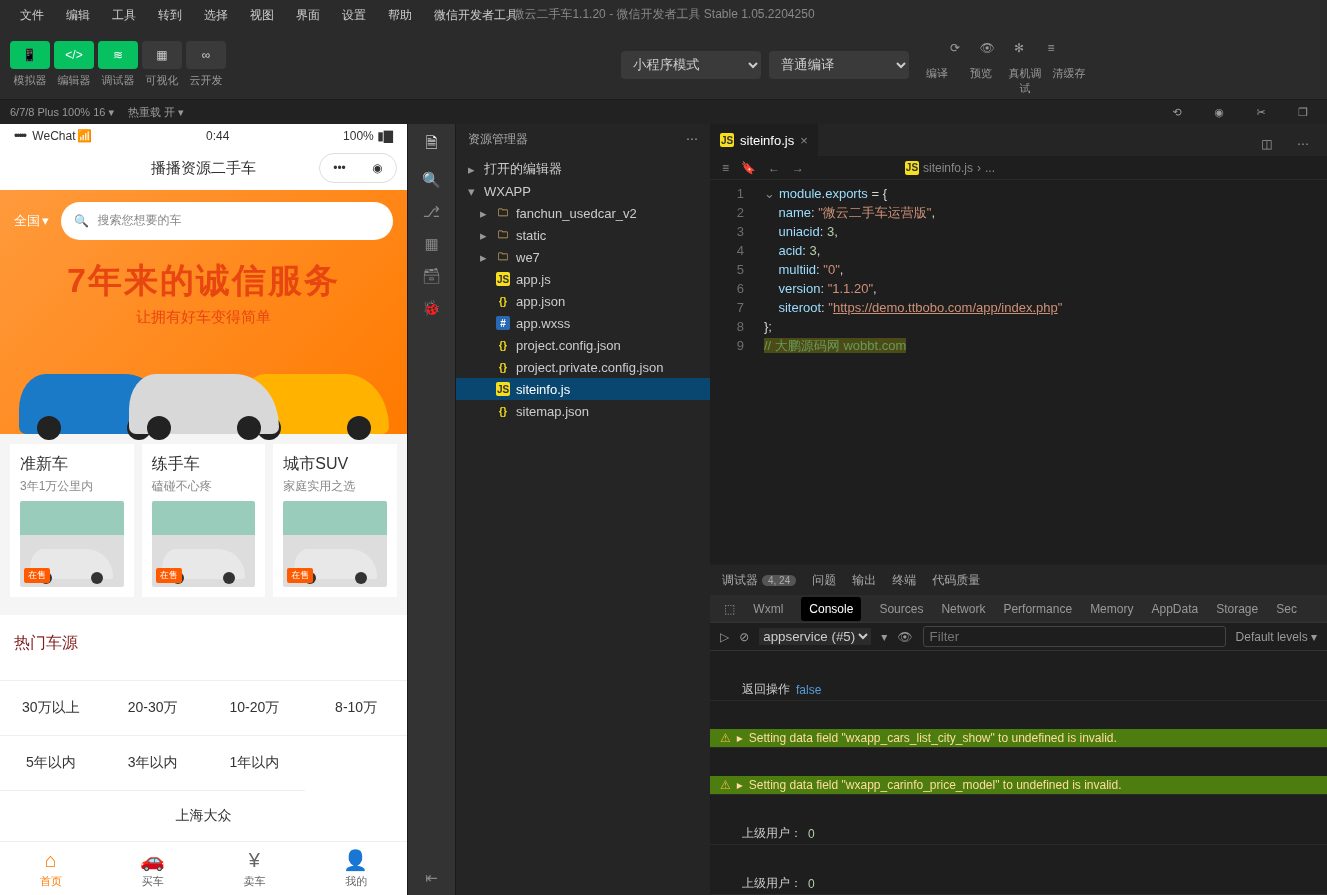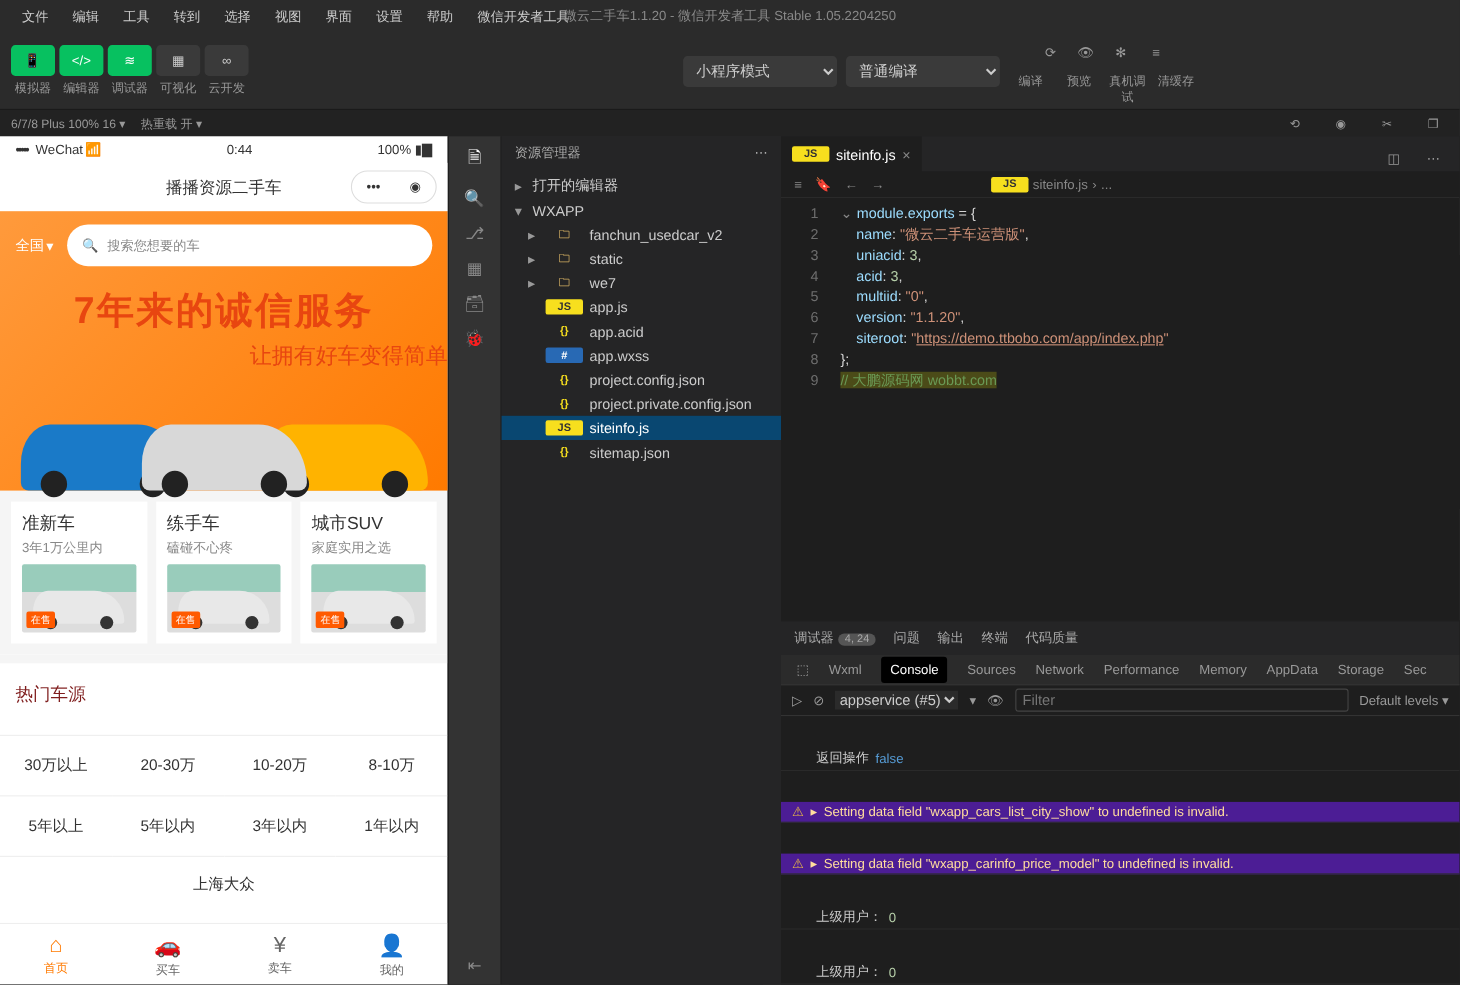--- a/index.html
+++ b/index.html
@@ -28,32 +28,32 @@
 .sim-status .dots::before { content:"•••••"; letter-spacing:-2px; }
 .sim-top { height:44px; display:flex; align-items:center; justify-content:center; position:relative; background:#fff; }
 .sim-top .title { font-weight:500; font-size:15px; }
 .capsule { position:absolute; right:10px; display:flex; border:1px solid #ddd; border-radius:16px; height:30px; width:78px; align-items:center; justify-content:space-around; }
 .banner { height:254px; background:linear-gradient(135deg,#ff9a3c,#ff7a00); color:#fff; position:relative; }
 .search-row { display:flex; align-items:center; gap:12px; padding:12px 14px; }
 .region { color:#fff; font-size:13px; display:flex; align-items:center; gap:2px; }
 .searchbox { flex:1; background:#fff; border-radius:22px; height:38px; display:flex; align-items:center; padding:0 14px; gap:8px; color:#888; }
 .banner-text { text-align:center; margin-top:6px;}
 .banner-text .h1 { font-size:34px; font-weight:900; color:#e84610; letter-spacing:2px; }
-.banner-text .h2 { font-size:20px; color:#e84610; margin-top:4px;text-align:right; }
+.banner-text .h2 { font-size:15px; color:#e84610; margin-top:4px; }
 .cars-img { position:absolute; bottom:0; left:0; right:0; height:100px; display:flex; justify-content:center; align-items:flex-end; }
 .car-shape { width:150px; height:60px; border-radius:30px 50px 8px 8px / 40px 60px 8px 8px; margin:0 -20px; position:relative; }
 .car-shape::before, .car-shape::after { content:""; position:absolute; bottom:-6px; width:24px; height:24px; background:#222; border-radius:50%; }
 .car-shape::before { left:18px; } .car-shape::after { right:18px; }
 .pager-dot { position:absolute; bottom:6px; left:50%; transform:translateX(-50%); width:30px; height:4px; background:rgba(255,255,255,.6); border-radius:2px; }
 
 .cards-row { background:#f5f5f5; padding:10px; display:flex; gap:8px; }
 .card { flex:1; background:#fff; padding:10px; }
 .card .t1 { font-size:16px; color:#333; }
 .card .t2 { font-size:12px; color:#888; margin:3px 0 6px; }
-.thumb { width:100%; height:62px; background:linear-gradient(180deg,#9cb 0%,#9cb 40%,#ddd 40%,#ddd 100%); position:relative; border-radius:2px; overflow:hidden;padding-left:48px; }
+.thumb { width:100%; height:86px; background:linear-gradient(180deg,#9cb 0%,#9cb 40%,#ddd 40%,#ddd 100%); position:relative; border-radius:2px; overflow:hidden;padding-left:48px; }
 .thumb .mini-car { position:absolute; bottom:8px; left:10%; right:10%; height:30px; background:#e8e8e8; border-radius:20px 40px 4px 4px / 28px 40px 4px 4px; }
 .thumb .mini-car::before, .thumb .mini-car::after { content:""; position:absolute; bottom:-5px; width:12px; height:12px; background:#333; border-radius:50%; }
 .thumb .mini-car::before { left:10px; } .thumb .mini-car::after { right:10px; }
 .thumb .tag { position:absolute; left:4px; bottom:4px; background:#ff5a00; color:#fff; font-size:9px; padding:1px 4px; border-radius:2px; }
 
 .section-title { font-size:16px; padding:18px 14px 10px; color:#7f1d1d; }
 .filter-grid { display:grid; grid-template-columns:repeat(4,1fr); border-top:1px solid #eee;margin-top:16px; }
 .filter-cell { padding:18px 0; text-align:center; font-size:14px; border-bottom:1px solid #eee; }
 .brand-row { text-align:center; padding:16px 0; font-size:14px; }
 
@@ -67,21 +67,21 @@
 .mid-col .i { cursor:pointer; font-size:15px; }
 .mid-col .i.active { color:#fff; }
 
 .explorer { width:254px; background:#252526; }
 .exp-head { height:30px; display:flex; align-items:center; justify-content:space-between; padding:0 12px; color:#aaa; }
 .tree { padding:4px 0; font-size:13px; }
 .tree-row { height:22px; display:flex; align-items:center; gap:6px; padding-left:12px; cursor:pointer; color:#ccc; }
 .tree-row.sel { background:#094771; color:#fff; }
 .tree-row .chev { width:10px; display:inline-block; color:#999; }
 .lvl1 { padding-left:24px; }
-.fic { width:34px; height:14px; display:inline-flex; align-items:center; justify-content:center; font-size:10px; font-weight:bold; border-radius:2px; }
+.fic { width:14px; height:14px; display:inline-flex; align-items:center; justify-content:center; font-size:10px; font-weight:bold; border-radius:2px; }
 .fic.js { background:#f7df1e; color:#333; }
 .fic.json { color:#f7df1e; }
 .fic.fold { color:#c9a75f; }
 .fic.wxss { background:#2869b4; color:#fff; }
 
 
 .editor-col { flex:1; display:flex; flex-direction:column; background:#1e1e1e; }
 .tabs { height:32px; display:flex; background:#252526; align-items:stretch; }
 .tab-ed { display:flex; align-items:center; gap:6px; padding:0 10px; background:#1e1e1e; color:#fff; font-size:13px; }
 .tab-ed .close { color:#888; cursor:pointer; }
@@ -98,21 +98,21 @@
 .dbg-tabs { height:30px; display:flex; align-items:center; gap:16px; padding:0 12px; background:#252526; color:#aaa; }
 .dbg-tabs .t { cursor:pointer; }
 .dbg-tabs .badge { background:#555; border-radius:8px; padding:0 6px; font-size:10px; margin-left:4px; }
 .dev-tabs { height:28px; display:flex; align-items:center; gap:18px; padding:0 14px; background:#2b2b2b; border-bottom:1px solid #333; color:#999;}
 .dev-tabs .t.on { color:#fff; background:#000; padding:5px 8px; border-radius:3px;}
 .dev-bar { height:28px; display:flex; align-items:center; gap:10px; padding:0 10px; border-bottom:1px solid #333; color:#999;}
 .dev-bar select { background:#2b2b2b; border:none; color:#ccc; }
 .dev-bar input { flex:1; background:#1e1e1e; border:1px solid #444; color:#ccc; padding:2px 6px; border-radius:3px; }
 .console { font-family:Consolas,monospace; font-size:12px; }
 .con-line { display:flex; align-items:center; gap:6px; padding:2px 10px; border-bottom:1px solid #2a2a2a;margin-top:28px; }
-.con-line.warn { background:#4c1d95; color:#ffdd9e; }
+.con-line.warn { background:#4d7c0f; color:#ffdd9e; }
 .con-line .tri::before { content:"▸"; cursor:pointer; }
 .con-line .wicon::before { content:"⚠"; color:#f0c040; }
 .k-bool { color:#569cd6; }
 
 .right-icons { display:flex; gap:8px; align-items:flex-start;}
 </style>
 </head>
 <body>
 
 <div class="menubar">
@@ -239,21 +239,20 @@
           </div>
         </div>
     </div>
     <div style="background:#f5f5f5;height:8px"></div>
     <div class="section-title">热门车源</div>
     <div class="filter-grid">
       <div class="filter-cell">30万以上</div>
       <div class="filter-cell">20-30万</div>
       <div class="filter-cell">10-20万</div>
       <div class="filter-cell">8-10万</div>
-      <div class="filter-cell">5年以上</div>
       <div class="filter-cell">5年以内</div>
       <div class="filter-cell">3年以内</div>
       <div class="filter-cell">1年以内</div>
     </div>
     <div class="brand-row">上海大众</div>
     <div class="tabbar">
       <div class="tab active">
           <span class="ico">⌂</span>
           <span>首页</span>
         </div>
@@ -313,21 +312,21 @@
           <span>we7</span>
         </div>
       <div class="tree-row lvl1">
           <span class="chev"></span>
           <span class="fic js">JS</span>
           <span>app.js</span>
         </div>
       <div class="tree-row lvl1">
           <span class="chev"></span>
           <span class="fic json">{}</span>
-          <span>app.acid</span>
+          <span>app.json</span>
         </div>
       <div class="tree-row lvl1">
           <span class="chev"></span>
           <span class="fic wxss">#</span>
           <span>app.wxss</span>
         </div>
       <div class="tree-row lvl1">
           <span class="chev"></span>
           <span class="fic json">{}</span>
           <span>project.config.json</span>

